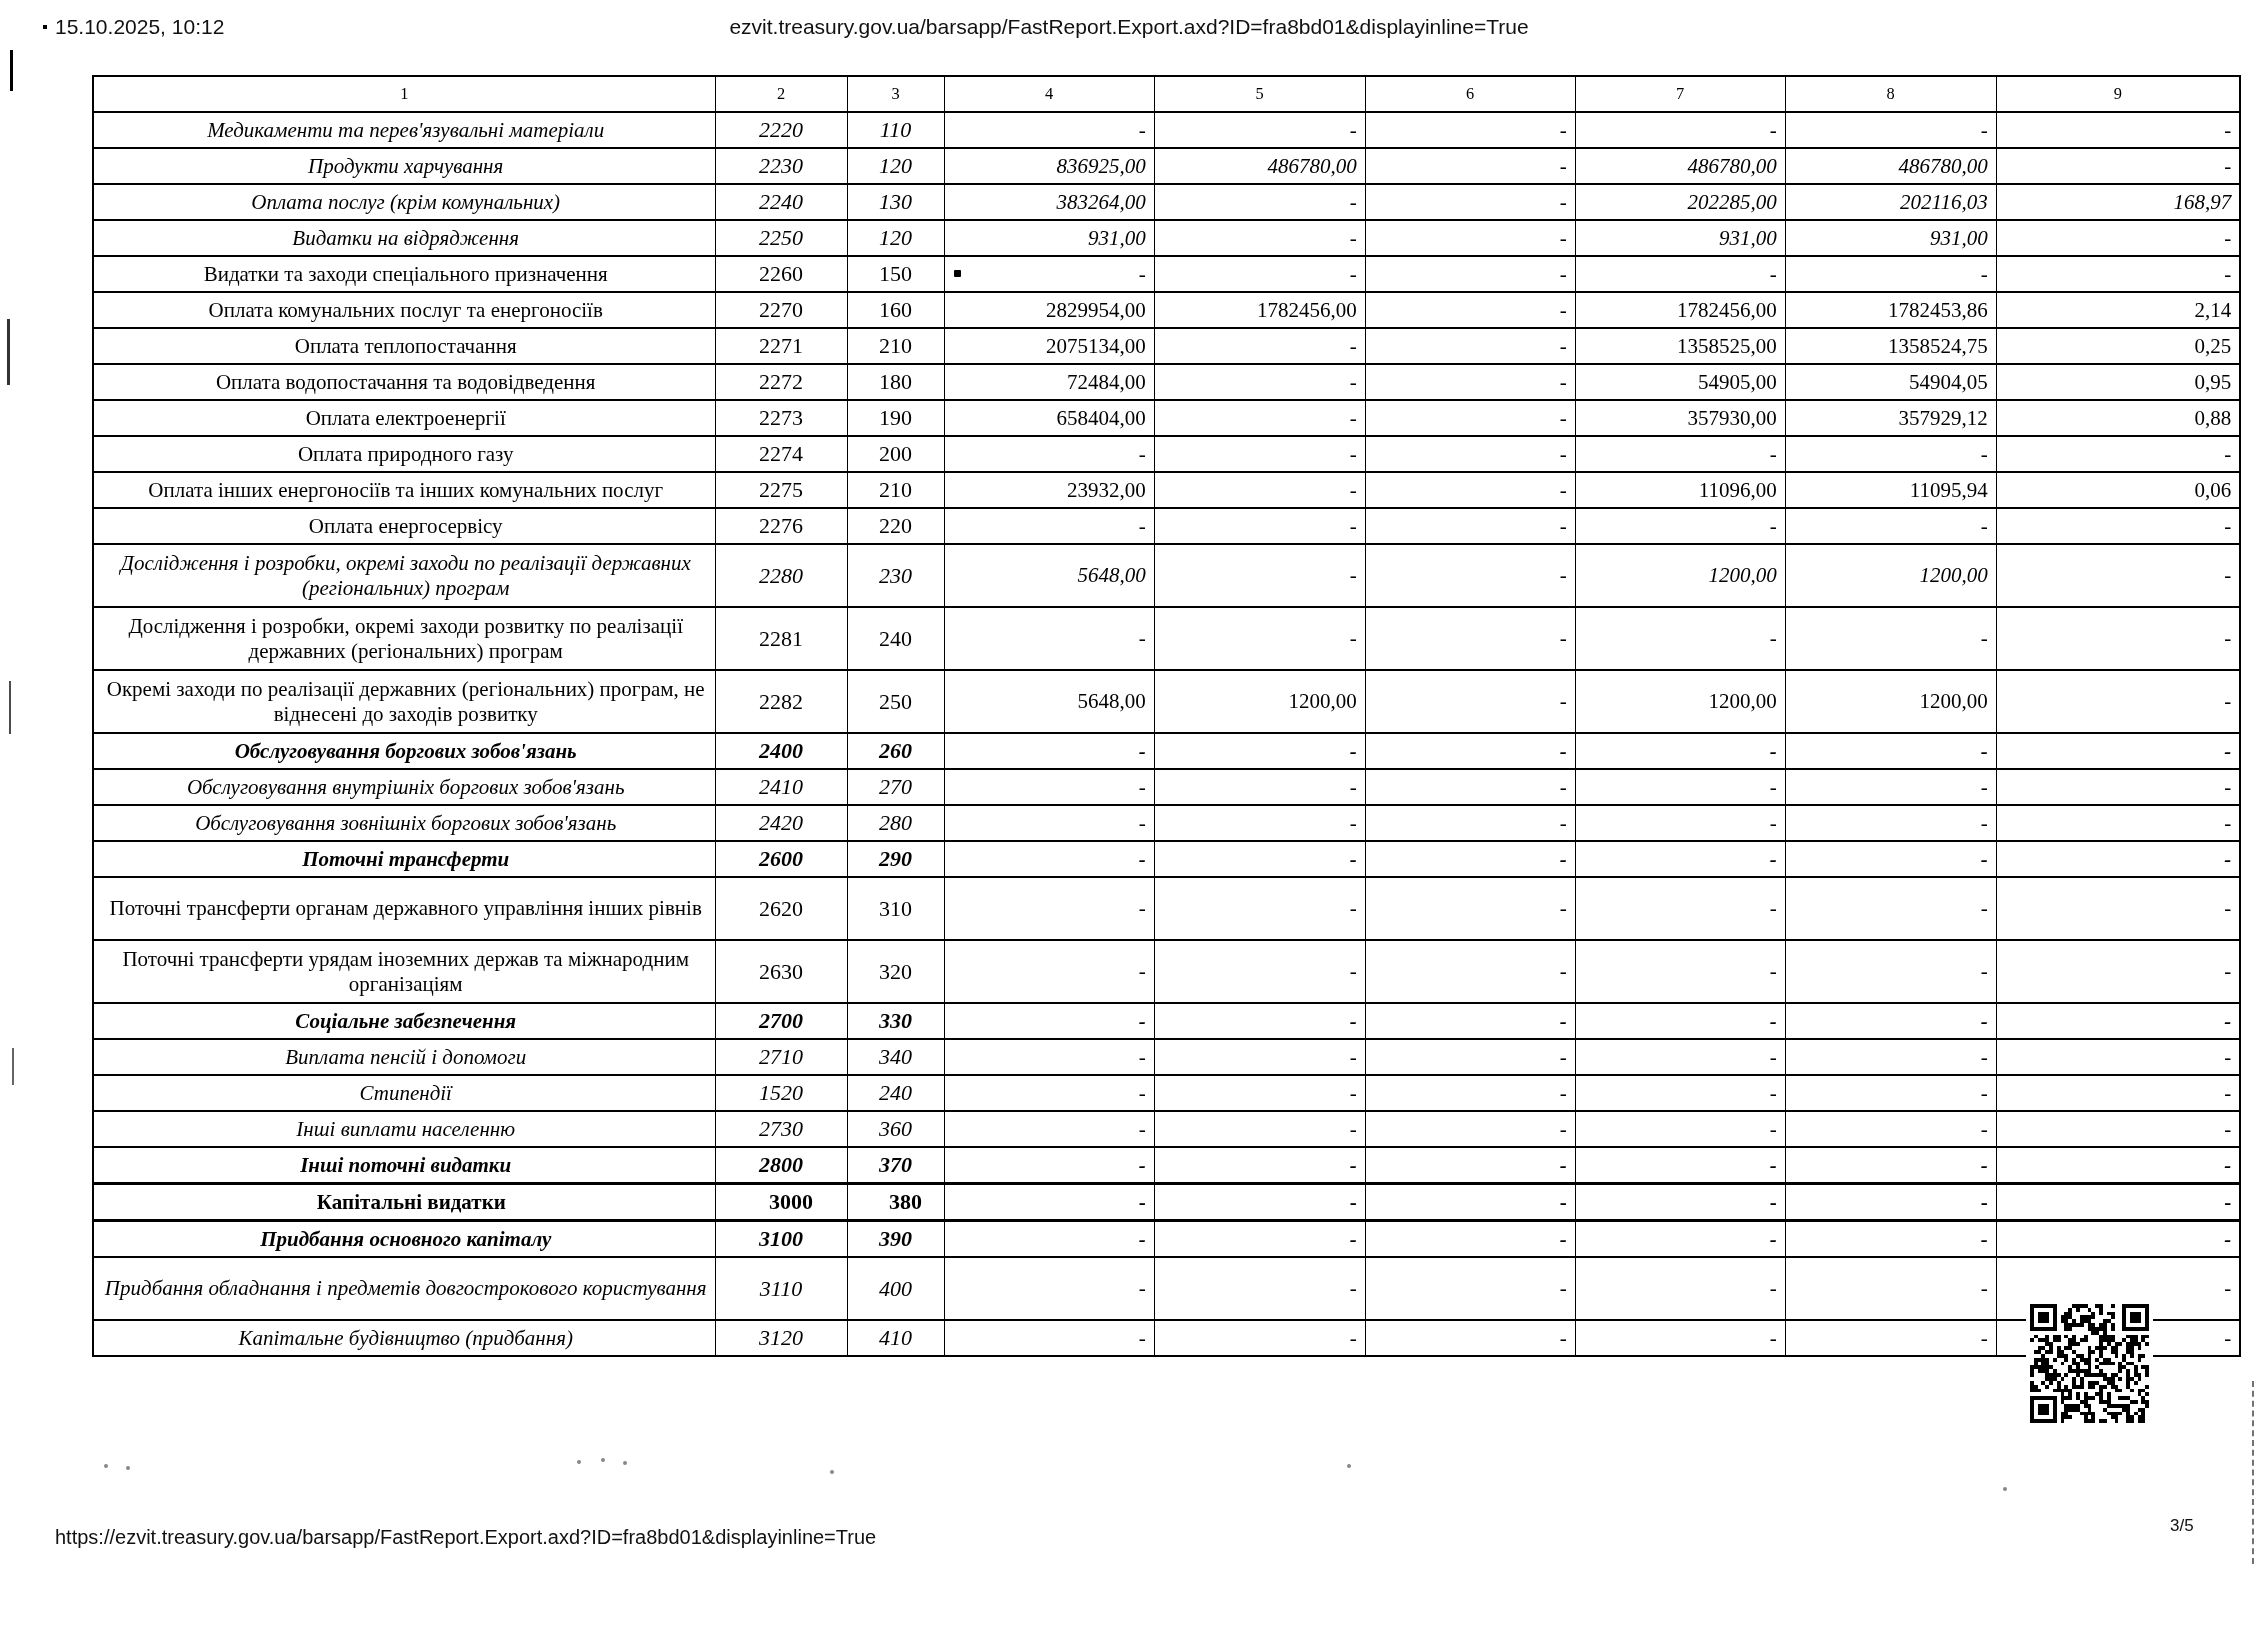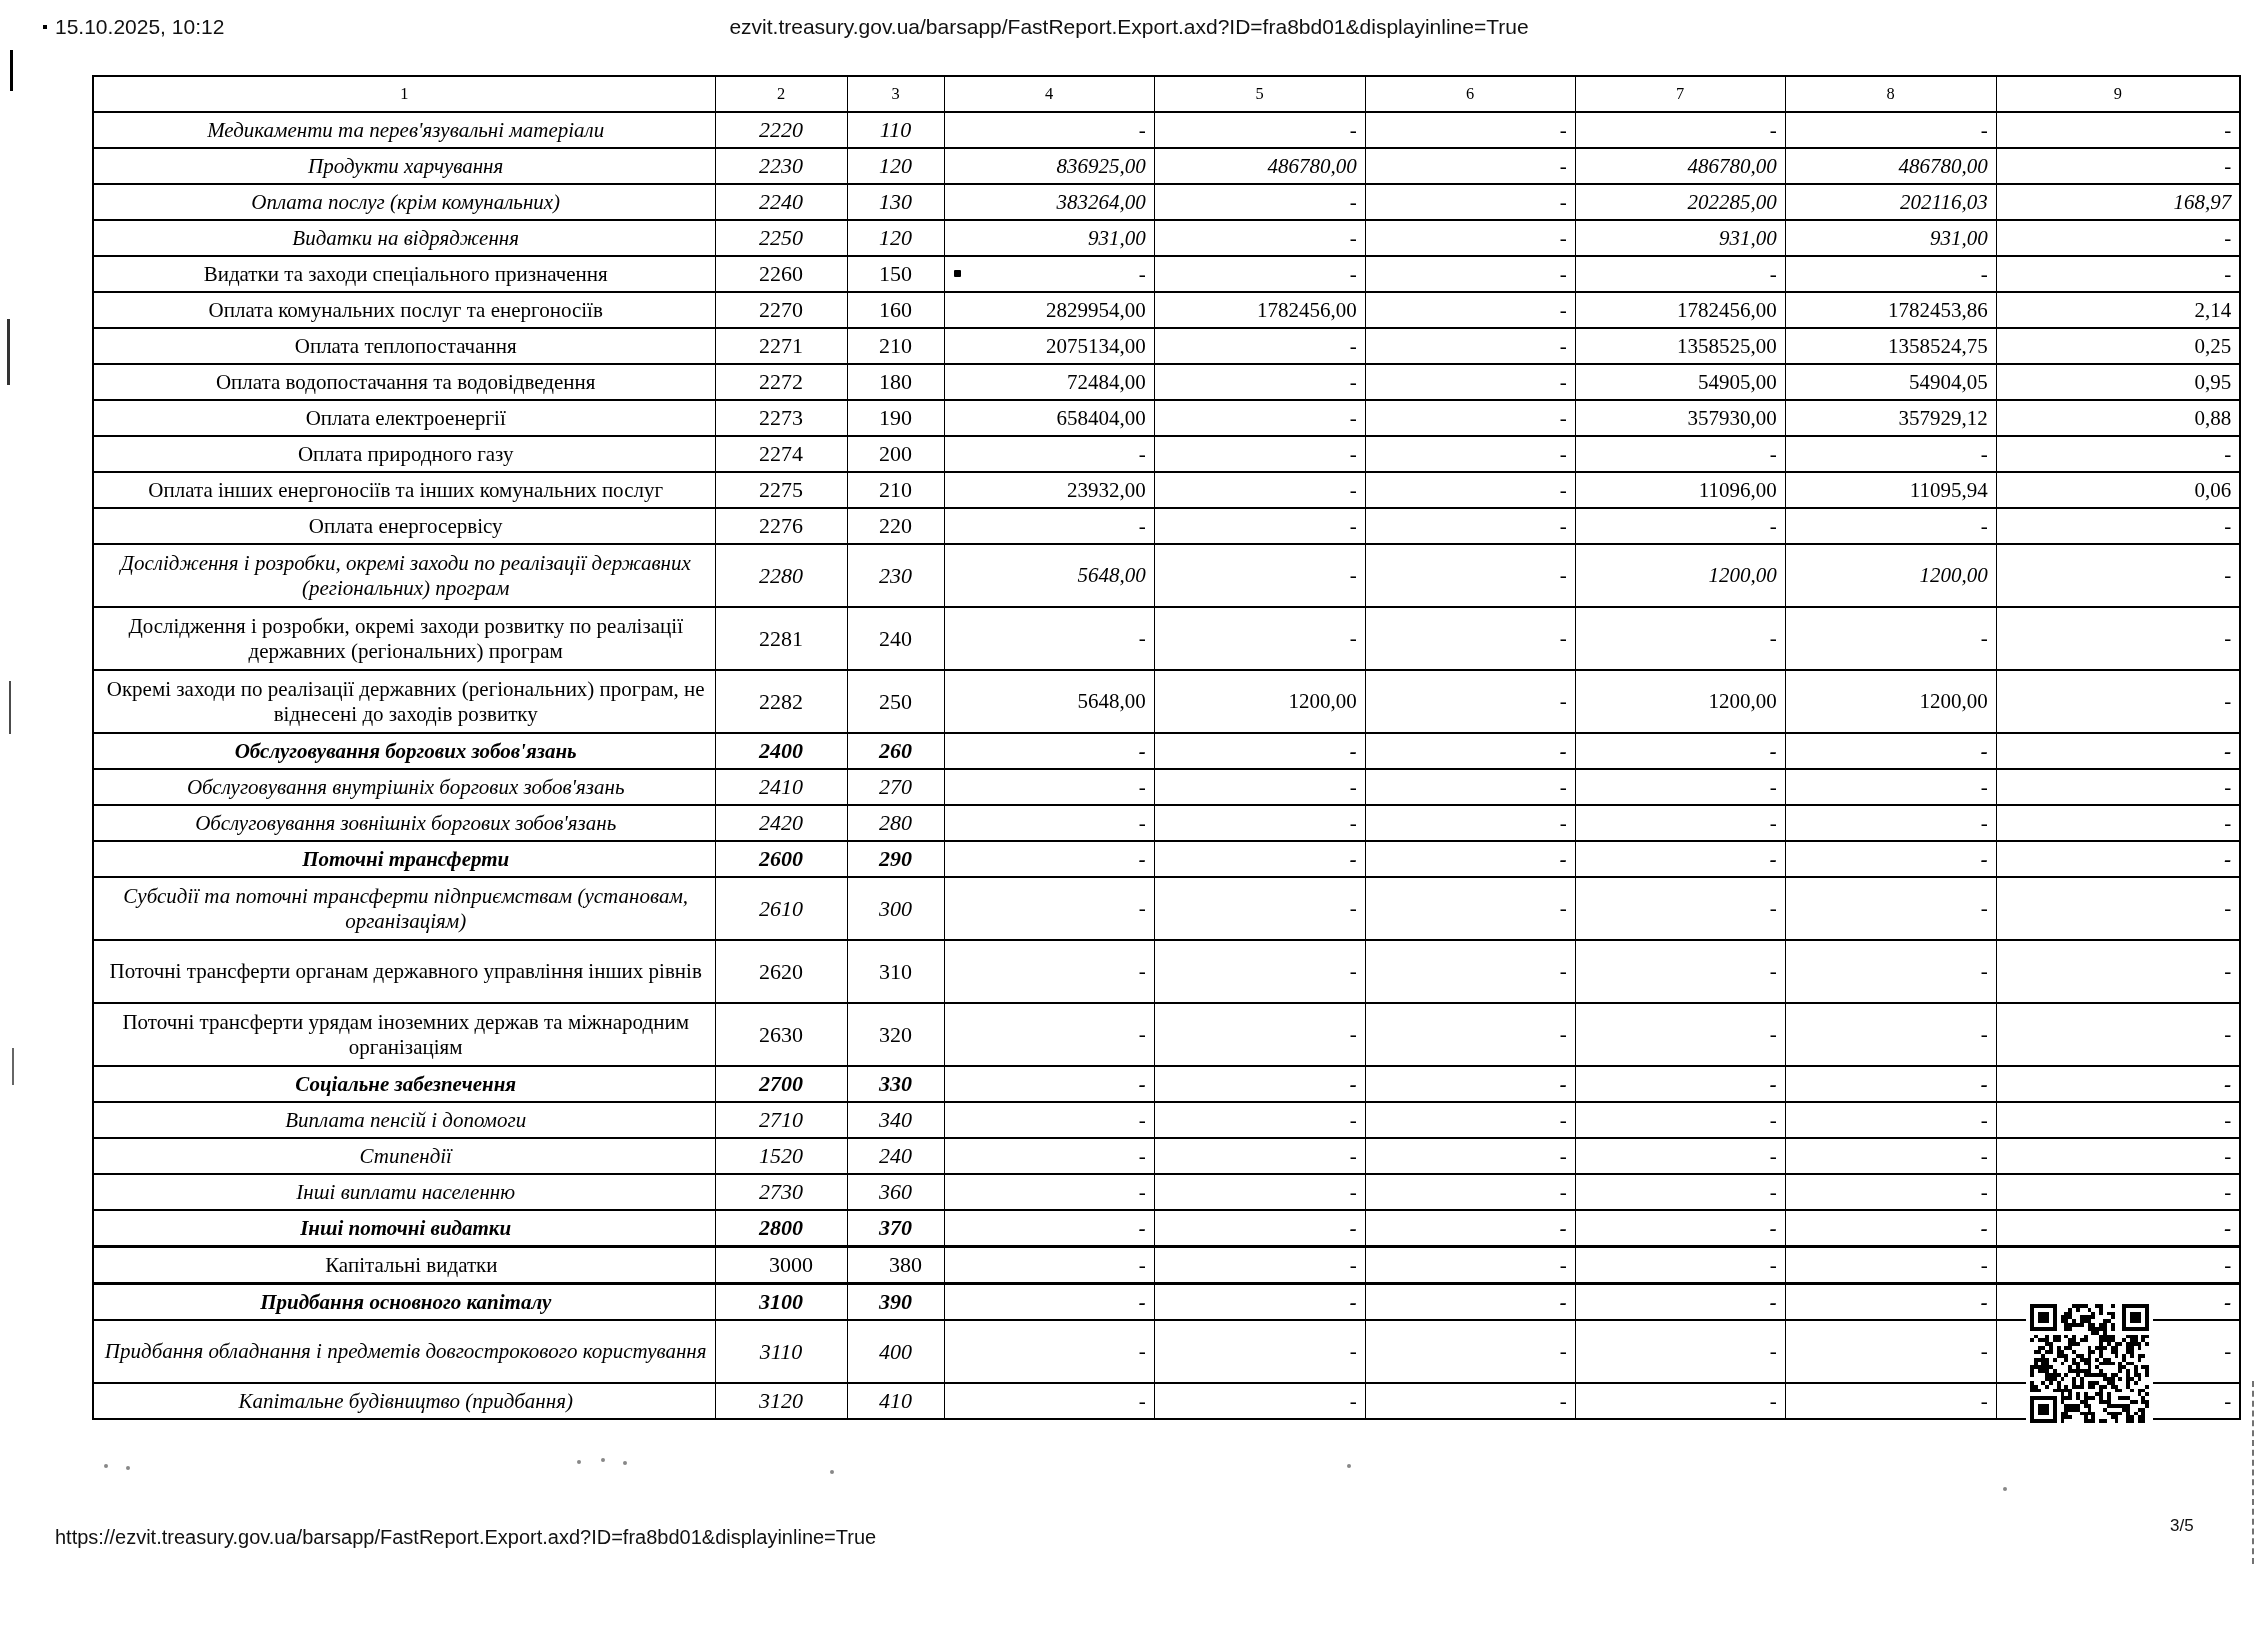--- a/index.html
+++ b/index.html
@@ -22,21 +22,21 @@
      vertical-align:middle;}
   thead td{height:34px;text-align:center;font-size:16.4px;}
   tr.single td{height:32px;}
   tr.tall td{height:59px;}
   tr.heavy td{border-top-width:3.9px;}
   td.c-name{text-align:center;padding:1px 5.8px 1px 8.7px;}
   td.c-kekv,td.c-line{text-align:center;font-size:22px;}
   td.c-val{text-align:right;padding-right:7.7px;position:relative;}
   tr.s-italic td{font-style:italic;}
   tr.s-bold-italic td{font-style:italic;font-weight:bold;}
-  tr.s-bold-center td{font-weight:normal;padding-left:20px;}
+  tr.s-bold-center td{font-weight:bold;padding-left:20px;}
   tr.s-bold-center td.c-name{text-align:center;}
   .cell-dot{position:absolute;left:9.7px;top:50%;width:6.8px;height:6.8px;
             margin-top:-3.9px;background:#000;border-radius:1px;}
 
   
   .artifact{position:absolute;background:#000;}
   .qr-wrap{position:absolute;left:2026px;top:1300px;width:127px;height:127px;}
   .dashed-edge{position:absolute;left:2252px;top:1381px;height:183px;width:0;
                border-left:2.9px dashed #000;opacity:.55;}
   .speck{position:absolute;width:3.9px;height:3.9px;background:#555;border-radius:50%;opacity:.7;}
@@ -268,31 +268,20 @@
     <td class="c-val">-</td>
     <td class="c-val">-</td>
     <td class="c-val">-</td>
     <td class="c-val">-</td>
     <td class="c-val">-</td>
   </tr>
       <tr class="single s-bold-italic">
     <td class="c-name">Поточні трансферти</td>
     <td class="c-kekv">2600</td>
     <td class="c-line">290</td>
-    <td class="c-val">-</td>
-    <td class="c-val">-</td>
-    <td class="c-val">-</td>
-    <td class="c-val">-</td>
-    <td class="c-val">-</td>
-    <td class="c-val">-</td>
-  </tr>
-      <tr class="tall s-italic">
-    <td class="c-name">Субсидії та поточні трансферти підприємствам (установам, організаціям)</td>
-    <td class="c-kekv">2610</td>
-    <td class="c-line">300</td>
     <td class="c-val">-</td>
     <td class="c-val">-</td>
     <td class="c-val">-</td>
     <td class="c-val">-</td>
     <td class="c-val">-</td>
     <td class="c-val">-</td>
   </tr>
       <tr class="tall s-regular">
     <td class="c-name">Поточні трансферти органам державного управління інших рівнів</td>
     <td class="c-kekv">2620</td>

